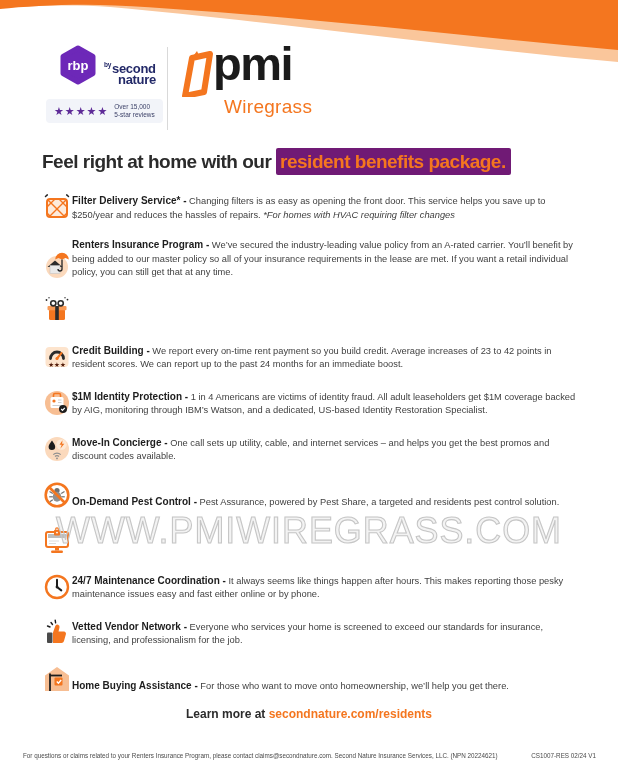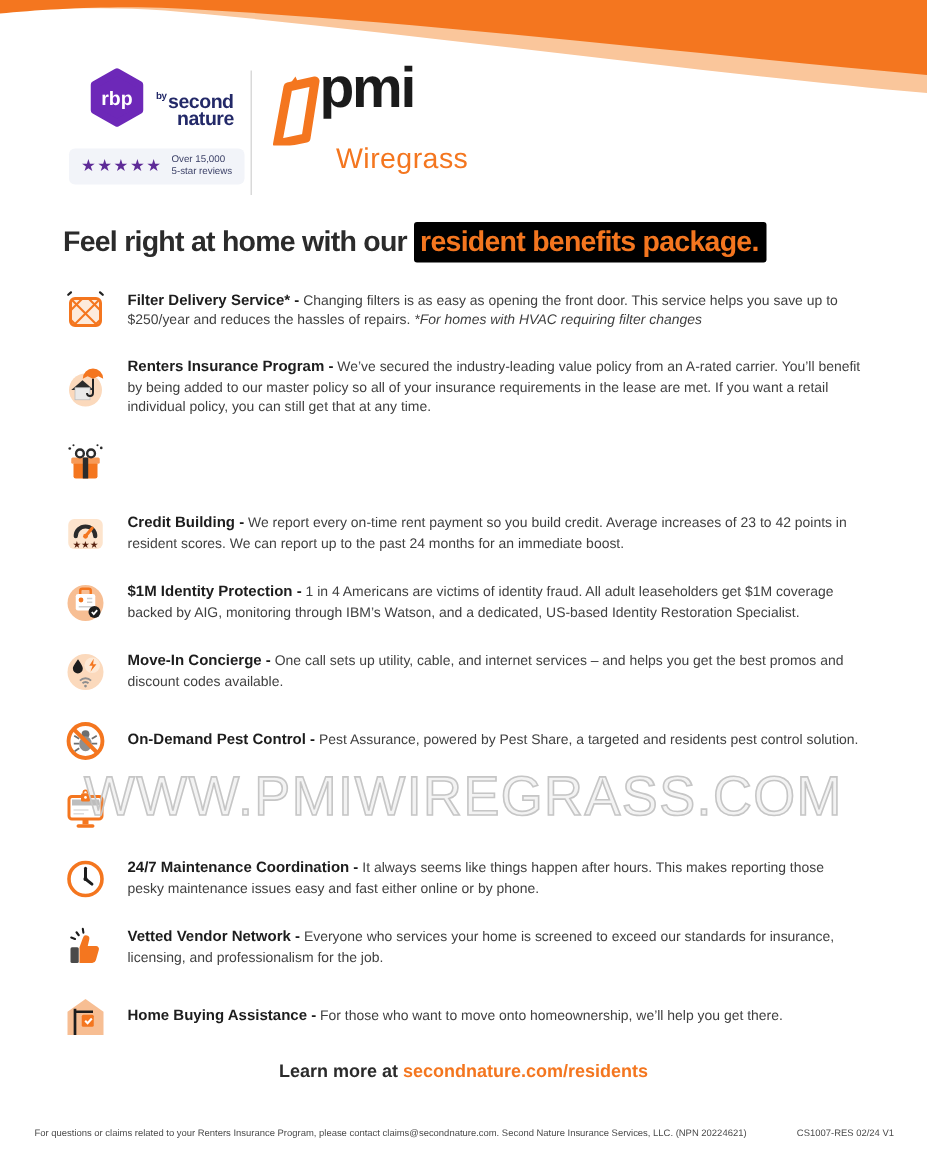--- a/index.html
+++ b/index.html
@@ -16,34 +16,34 @@
   .sn-text .by{font-size:6.5px;font-weight:bold;vertical-align:6px;margin-right:1px;}
   .sn-text .l2{display:block;margin-left:14px;margin-top:-1px;}
   .stars-box{position:absolute;left:46px;top:99px;z-index:2;display:flex;align-items:center;gap:6px;
              background:#F2F4F9;border-radius:4px;padding:4px 8px;}
   .stars{color:#5E2B97;font-size:11px;letter-spacing:1px;line-height:11px;}
   .rating-text{font-size:6.5px;color:#3a3f66;line-height:8px;}
   .divider{position:absolute;left:167px;top:47px;width:1px;height:83px;background:#D9D9D9;z-index:2;}
 
   
   .pmi-mark{position:absolute;left:180px;top:49px;z-index:2;}
-  .pmi-name{position:absolute;left:213px;top:40px;z-index:2;font-size:38px;font-weight:bold;
+  .pmi-name{position:absolute;left:213px;top:40px;z-index:2;font-size:47px;font-weight:bold;
             color:#1b1b1b;letter-spacing:-1.5px;line-height:1;}
   .pmi-loc{position:absolute;left:224px;top:96px;z-index:2;font-size:19px;font-weight:normal;
            color:#F4761F;letter-spacing:0.3px;}
 
   
   .headline{position:absolute;left:42px;top:151px;white-space:nowrap;font-size:19px;
             letter-spacing:-0.5px;z-index:2;}
   .headline .dark{color:#2b2b2b;font-weight:bold;}
-  .headline .hl{color:#F4761F;font-weight:bold;background:#000000;padding:3px 5px 3px 4px;border-radius:2px;}
+  .headline .hl{color:#F4761F;font-weight:bold;background:#701a75;padding:3px 5px 3px 4px;border-radius:2px;}
 
   
   .benefits{position:absolute;left:42px;top:192px;width:534px;z-index:2;}
-  .benefit{display:flex;gap:13px;margin-bottom:16px;align-items:center;}
+  .benefit{display:flex;margin-bottom:16px;align-items:flex-end;}
   .b-icon{flex:0 0 30px;width:30px;height:30px;}
   .b-text{flex:1;font-size:9.3px;line-height:13.5px;color:#3f3f3f;}
   .b-title{font-size:10px;font-weight:bold;color:#1d1d1d;}
   .b-note{font-style:italic;color:#3f3f3f;}
 
   
   .watermark{position:absolute;top:510px;left:0;right:0;text-align:center;z-index:6;
              font-size:37px;font-weight:500;letter-spacing:1px;white-space:nowrap;
              color:rgba(190,190,190,0.18);-webkit-text-stroke:1.1px #c6c6c6;
              transform:scaleX(0.97);pointer-events:none;}

